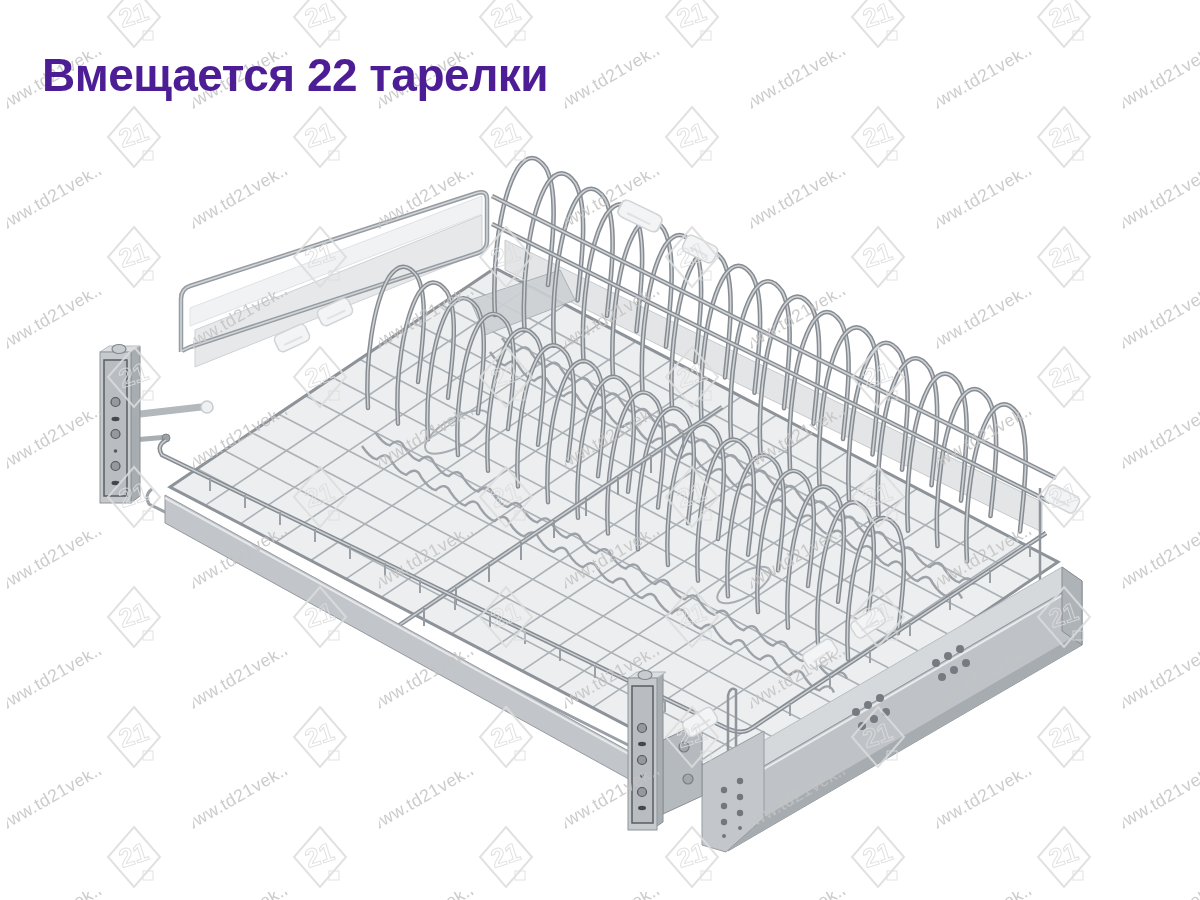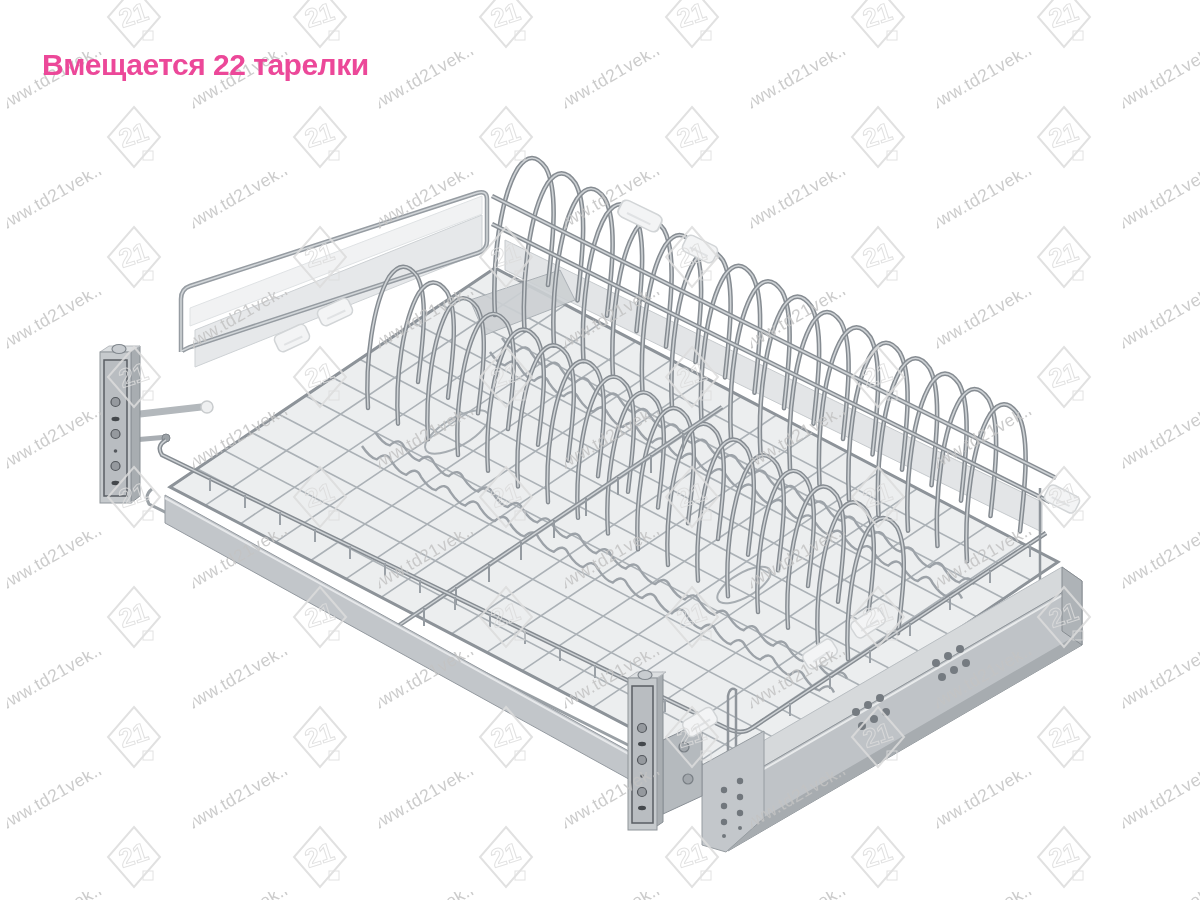--- a/index.html
+++ b/index.html
@@ -4,21 +4,21 @@
 <style>
   html,body{margin:0;padding:0;}
   body{
     width:1200px;height:900px;position:relative;overflow:hidden;
     background:#ffffff;
     font-family:"Liberation Sans", sans-serif;
   }
   .stage{position:absolute;left:0;top:0;width:1200px;height:900px;}
   .page-title{
     position:absolute;left:42px;top:48px;z-index:5;
-    font-size:30px;font-weight:700;color:#ec4899;letter-spacing:-0.5px;
+    font-size:46px;font-weight:700;color:#4c1d95;letter-spacing:-0.5px;
     white-space:nowrap;
   }
   svg{position:absolute;left:0;top:0;}
   .wm-url{font-size:17.5px;letter-spacing:0.5px;}
   .wm-21{font-size:26px;font-weight:700;}
 </style>
 </head>
 <body>
 
 <div class="stage">

